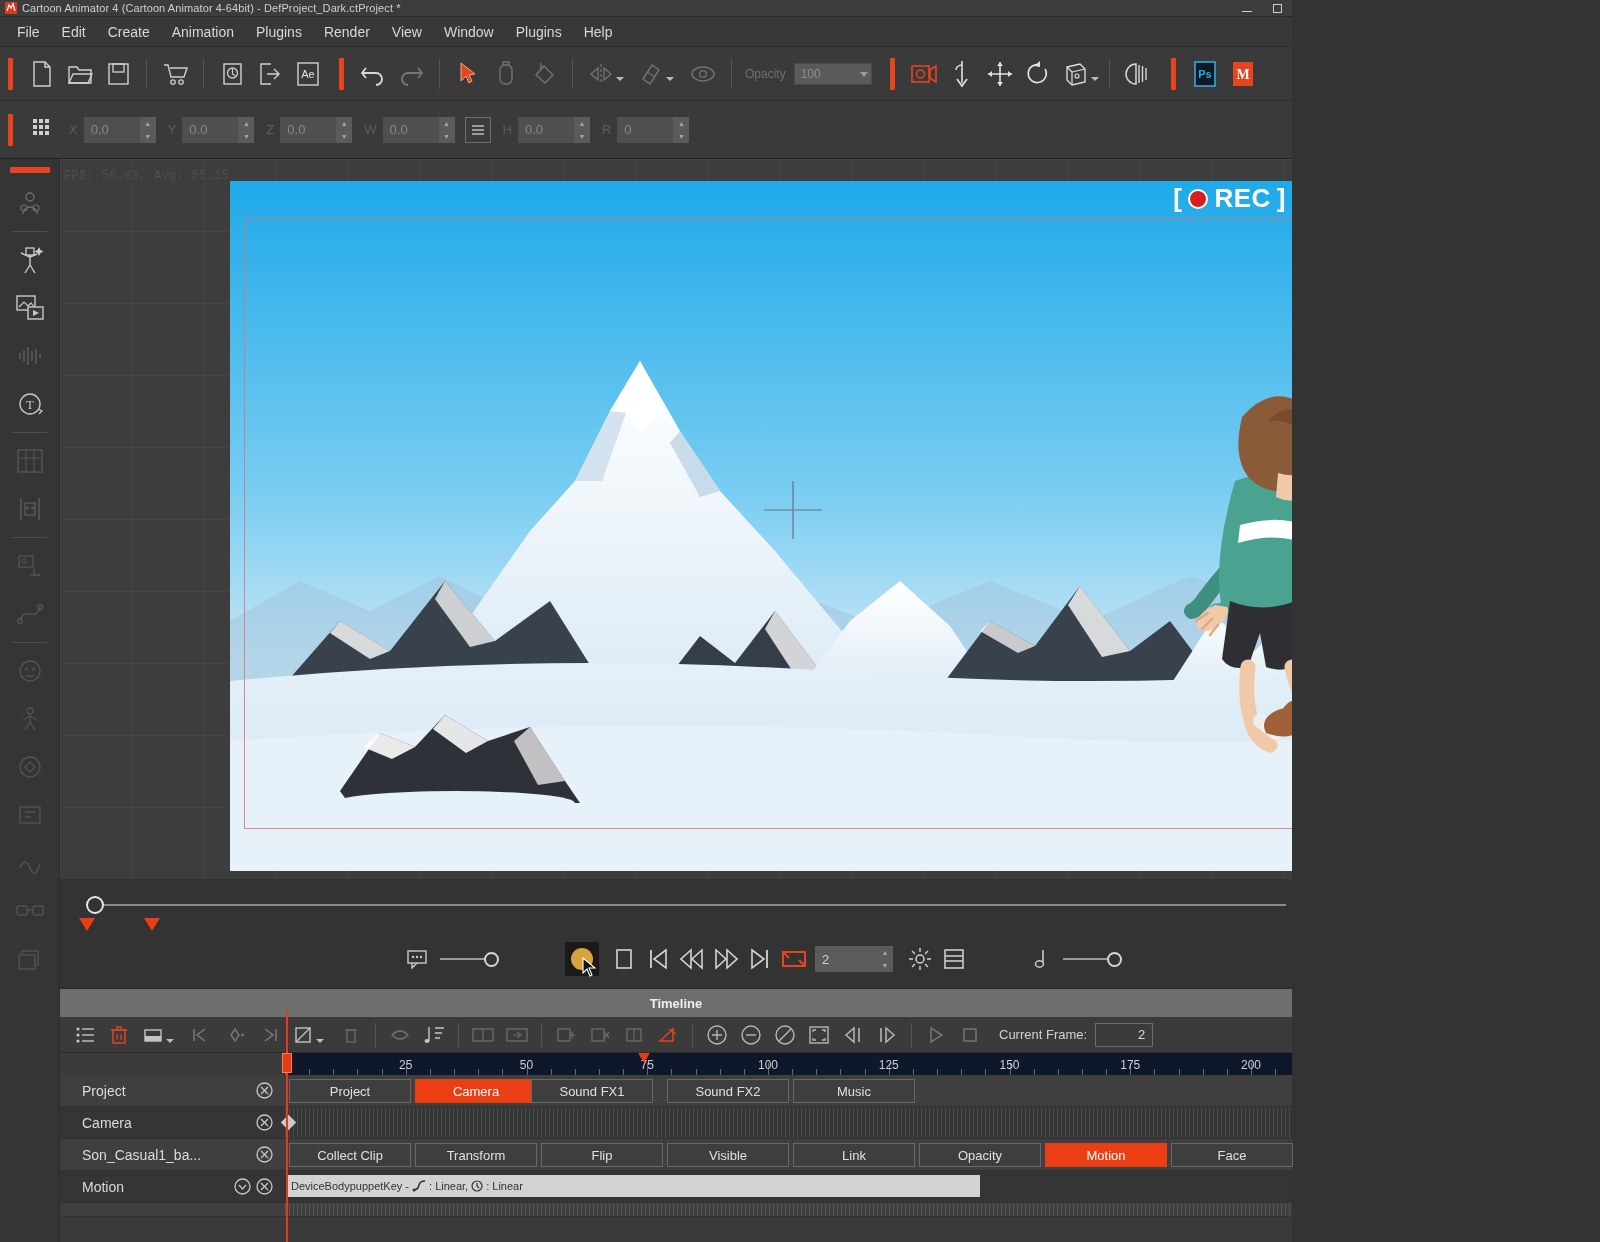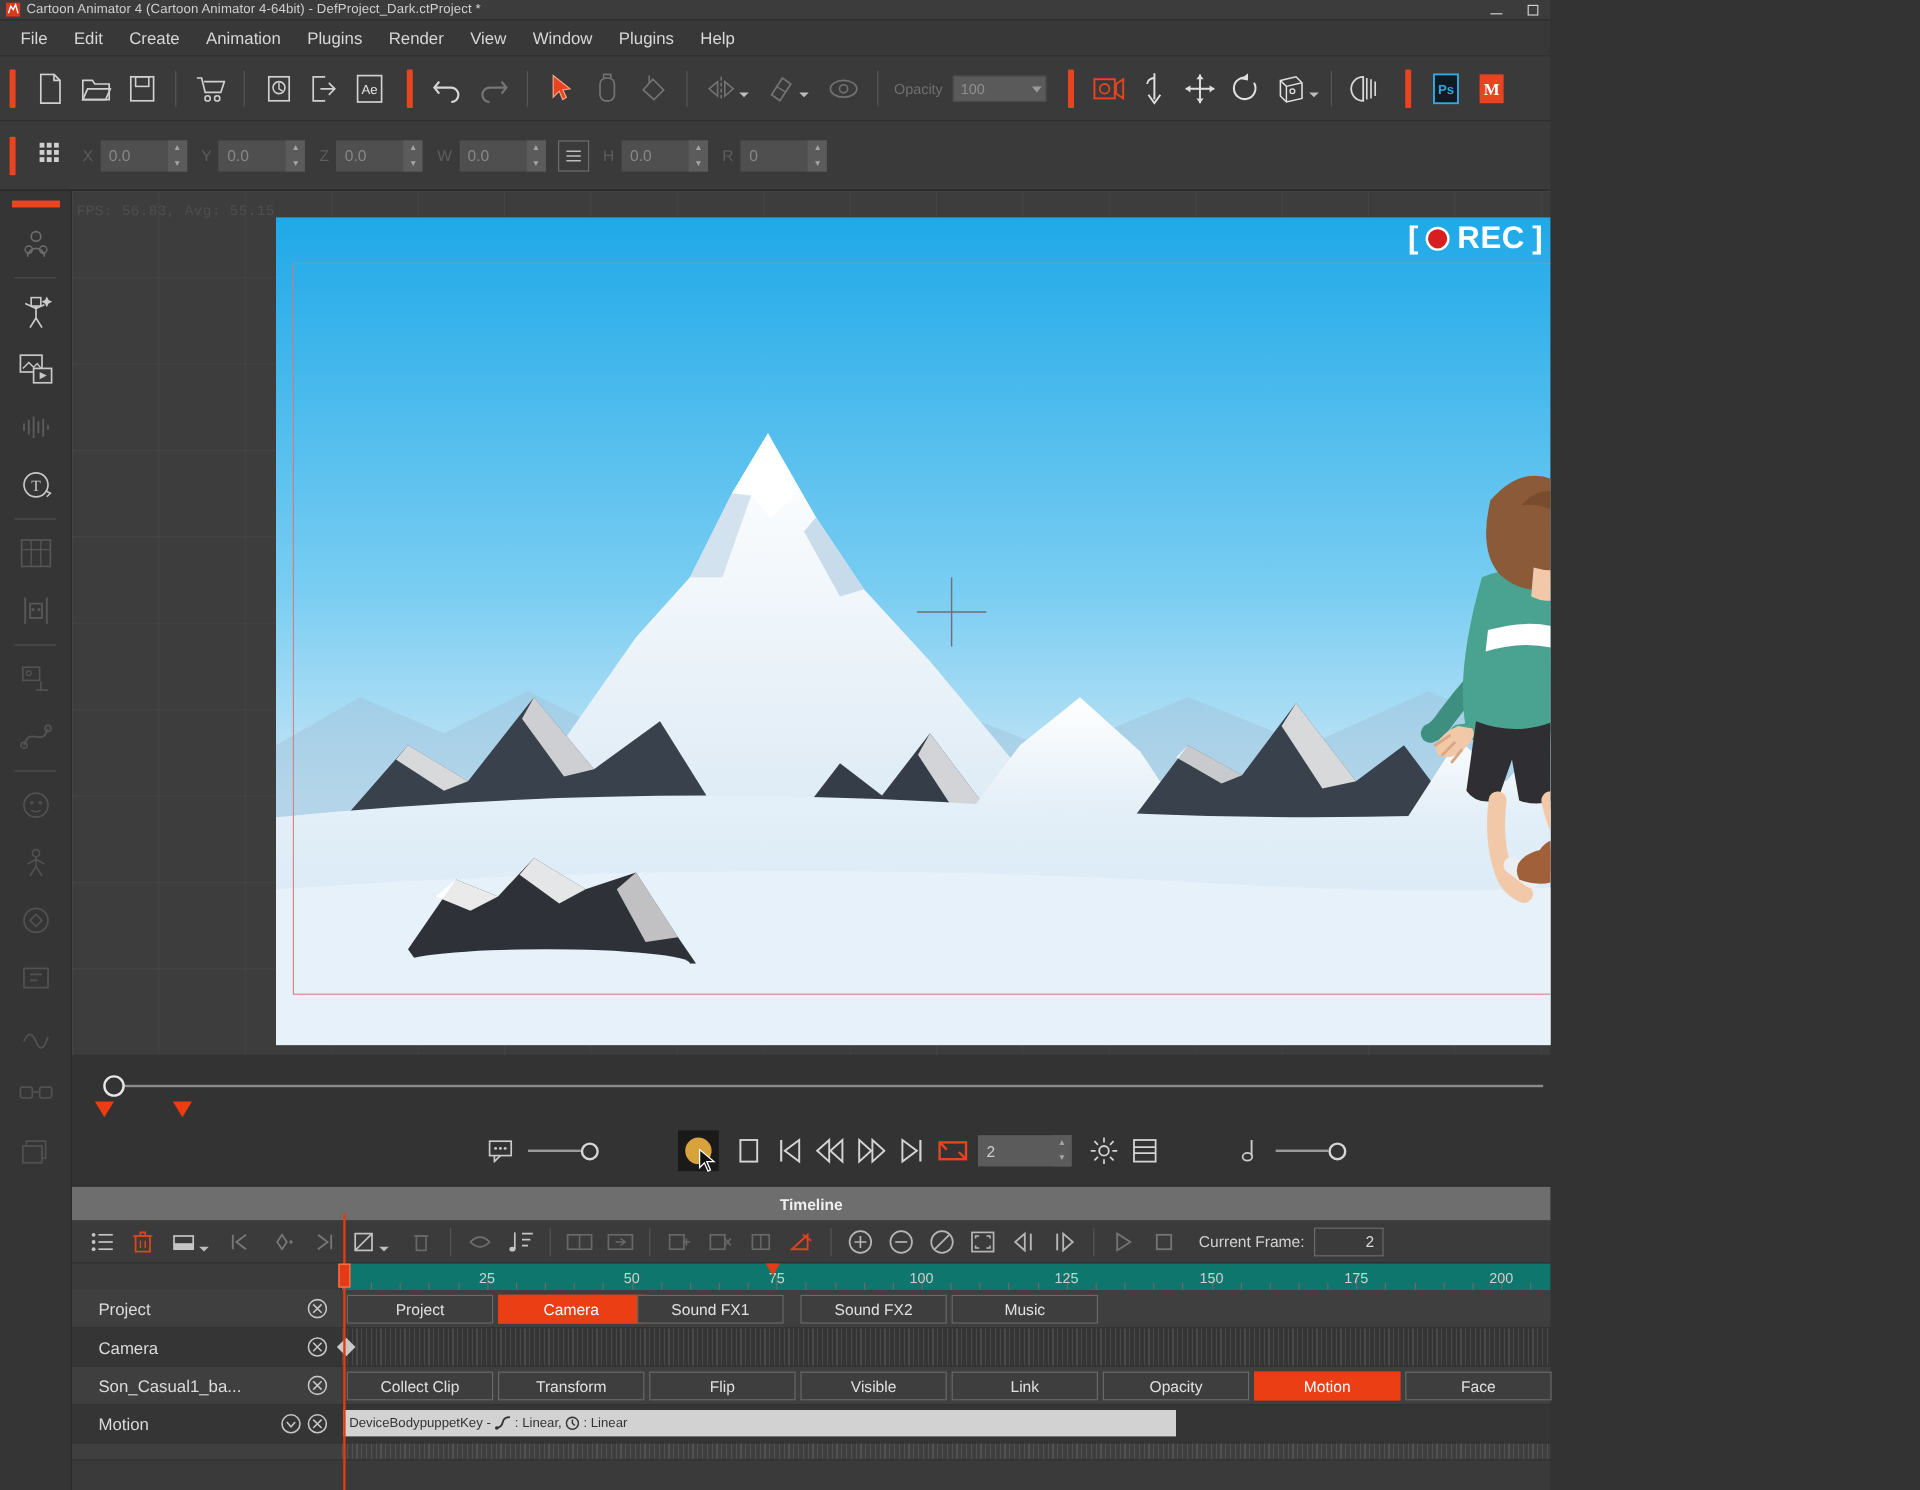--- a/index.html
+++ b/index.html
@@ -125,21 +125,21 @@
   .ttb.bright svg { opacity:.95 }
   .tsep { width:1px; height:24px; background:#555; margin:0 7px;}
   .cfl { font-size:13px; color:#d2d2d2; margin-left:12px; }
   .cfbox { width:58px;height:24px;background:#3b3b3b;border:1px solid #6b6b6b;margin-left:8px;
            display:flex;align-items:center;justify-content:flex-end;padding-right:7px;
            font-size:13px;color:#d8d8d8;}
 
   
   .rulerrow { height:22px; display:flex; background:#363636; }
   .ruler-left { width:225px; flex:none; background:#3b3b3b; border-right:1px solid #2c2c2c;}
-  .ruler { position:relative; flex:1; background:#0f766e; overflow:hidden;}
+  .ruler { position:relative; flex:1; background:#0f172a; overflow:hidden;}
   .rtick { position:absolute; bottom:0; width:1px; background:#6a6a6a;}
   .rlabel { position:absolute; bottom:3px; font-size:12px; color:#cfcfcf; transform:translateX(-50%); }
 
   
   .trackrow { height:32px; display:flex; border-bottom:1px solid #313131;}
   .tname { width:225px; flex:none; display:flex; align-items:center; padding-left:22px;
            font-size:14px; color:#dcdcdc; position:relative;}
   .tname .xico { position:absolute; right:12px; top:7px; }
   .tname .vico { position:absolute; right:34px; top:7px; }
   .tbody { flex:1; position:relative; }

